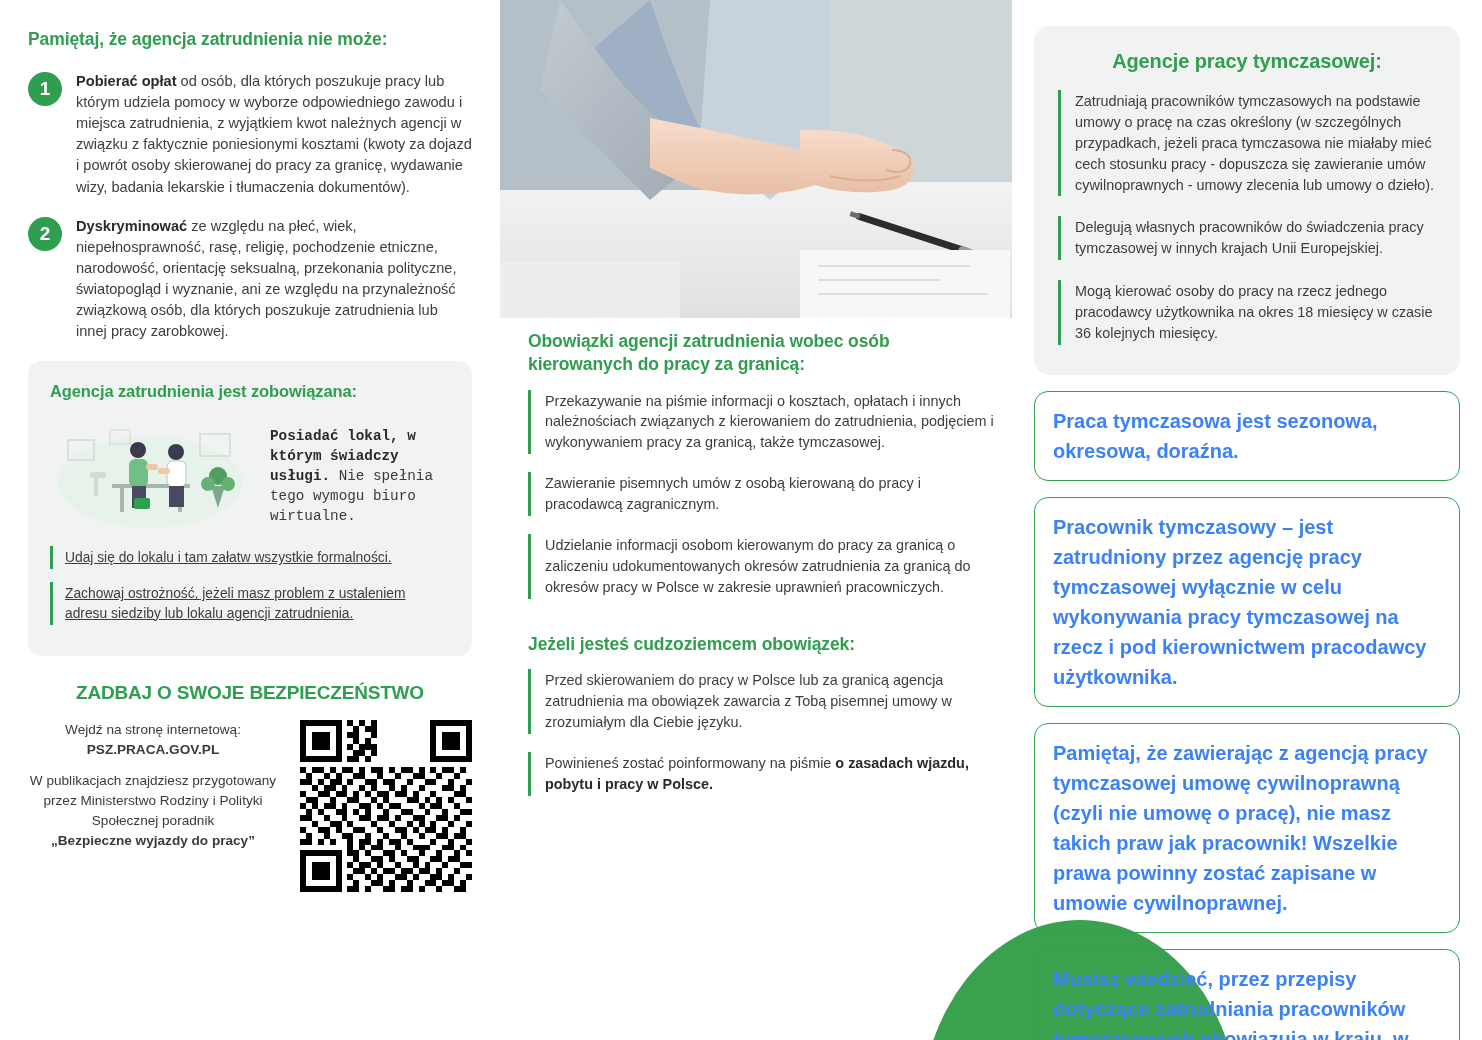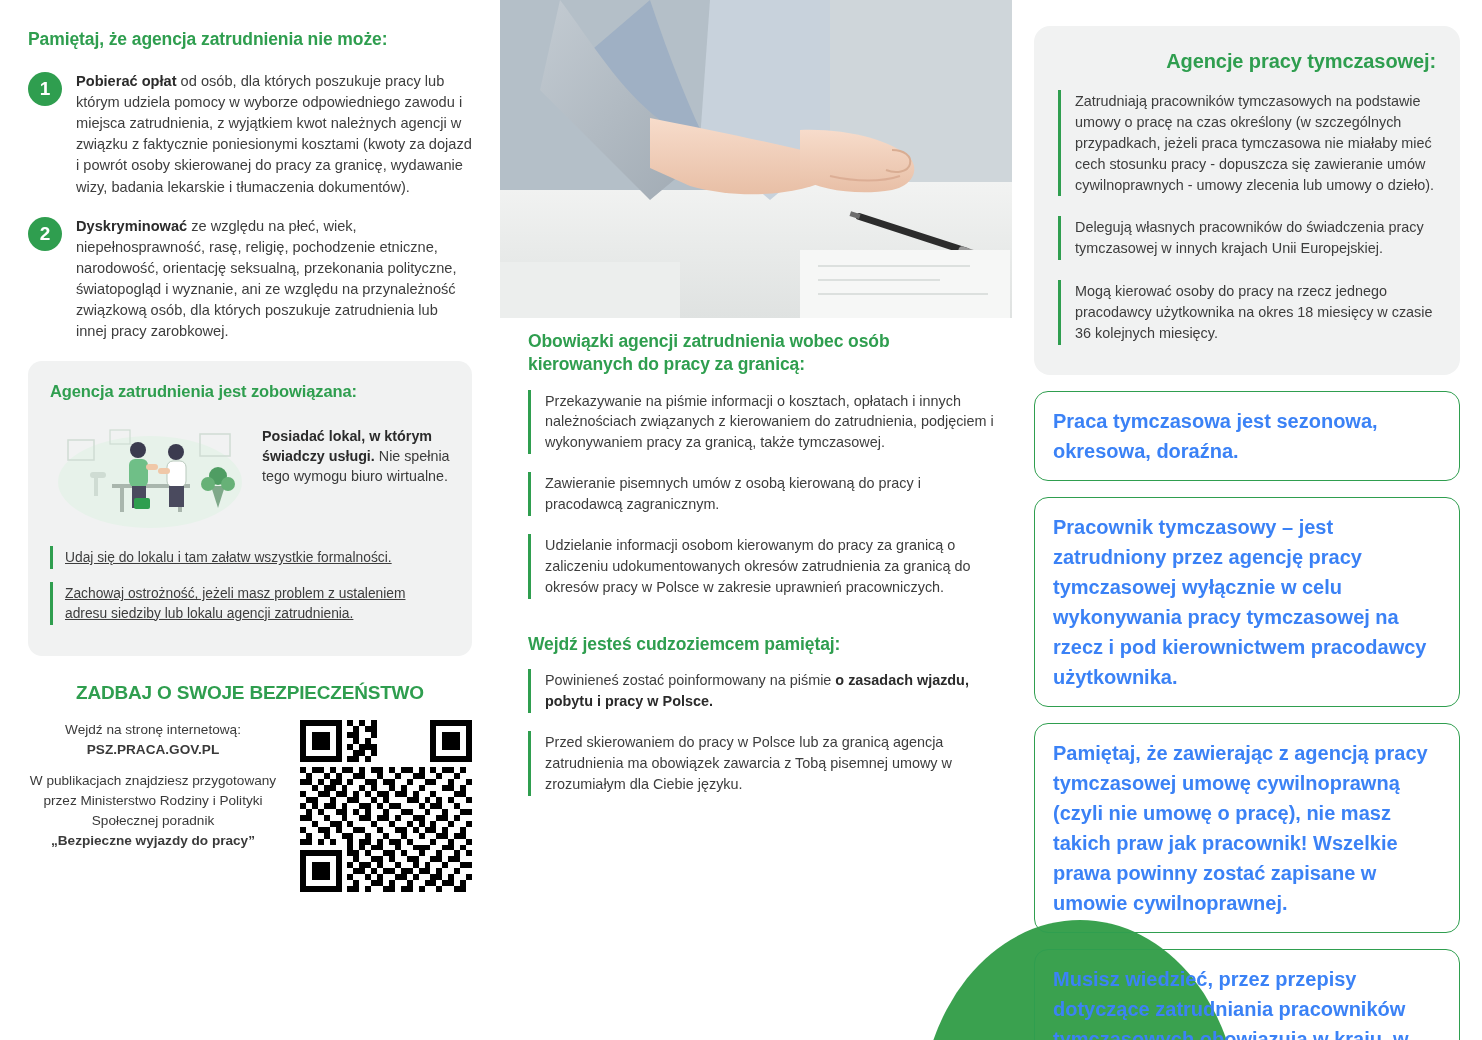--- a/index.html
+++ b/index.html
@@ -44,21 +44,21 @@
     margin-right: 14px; margin-top: 1px;
   }
   .num-text { font-size: 14.6px; line-height: 1.45; color: #3d3d3d; }
 
   .grey-box {
     background: #f1f2f2; border-radius: 14px; padding: 20px 22px 18px 22px;
     margin-top: 14px;
   }
   .grey-box .h-green { font-size: 16.5px; margin-bottom: 10px; }
 
-  .illus-row { display: flex; align-items: flex-start; gap: 12px; margin: 6px 0 14px 0; }
+  .illus-row { display: flex; align-items: flex-start; gap: 20px; margin: 6px 0 14px 0; font-family: Liberation Mono, monospace; }
   .illus { width: 200px; height: 120px; flex: 0 0 auto; }
   .illus-cap { font-size: 14.3px; line-height: 1.4; padding-top: 14px; }
 
   .bullet-green {
     border-left: 3px solid #2f9e4f; padding: 2px 0 2px 12px;
     margin-bottom: 13px; font-size: 13.8px; line-height: 1.4; color: #3d3d3d; text-decoration: underline;
   }
 
   .safety-title {
     color: #2f9e4f; font-weight: bold; font-size: 19px; text-align: center;
@@ -85,21 +85,21 @@
   
   .arc {
     position: absolute; left: 420px; bottom: -80px; width: 320px; height: 200px;
     background: #3aa14f; border-radius: 50% 50% 0 0 / 100% 100% 0 0;
   }
 
   
   .right-card {
     background: #f1f2f2; border-radius: 16px; padding: 22px 24px 10px 24px;
   }
-  .right-title { font-size: 20px; margin-bottom: 16px; text-align: right; }
+  .right-title { font-size: 20px; margin-bottom: 16px; text-align: center; }
   .right-bullet {
     border-left: 3px solid #2f9e4f; padding: 1px 0 1px 14px;
     margin-bottom: 20px; font-size: 14.4px; line-height: 1.45; color: #3d3d3d;
   }
   .outline-card {
     border: 1.6px solid #2f9e4f; border-radius: 14px;
     padding: 14px 18px; margin-top: 16px;
     color: #3b82f6; font-weight: bold; font-size: 20px; line-height: 1.5;
   }
 </style>
@@ -440,23 +440,23 @@
         <rect x="0" y="262" width="180" height="56" fill="#eceeed"></rect>
       </svg>
     </div>
 
     <div class="mid-content">
       <div class="h-green mid-h">Obowiązki agencji zatrudnienia wobec osób kierowanych do pracy za granicą:</div>
       <div class="mid-bullet">Przekazywanie na piśmie informacji o kosztach, opłatach i innych należnościach związanych z kierowaniem do zatrudnienia, podjęciem i wykonywaniem pracy za granicą, także tymczasowej.</div>
       <div class="mid-bullet">Zawieranie pisemnych umów z osobą kierowaną do pracy i pracodawcą zagranicznym.</div>
       <div class="mid-bullet">Udzielanie informacji osobom kierowanym do pracy za granicą o zaliczeniu udokumentowanych okresów zatrudnienia za granicą do okresów pracy w Polsce w zakresie uprawnień pracowniczych.</div>
 
-      <div class="h-green mid-h2">Wejdź jesteś cudzoziemcem pamiętaj:</div>
+      <div class="h-green mid-h2">Jeżeli jesteś cudzoziemcem obowiązek:</div>
+      <div class="mid-bullet">Przed skierowaniem do pracy w Polsce lub za granicą agencja zatrudnienia ma obowiązek zawarcia z Tobą pisemnej umowy w zrozumiałym dla Ciebie języku.</div>
       <div class="mid-bullet"><span>Powinieneś zostać poinformowany na piśmie </span><b>o zasadach wjazdu, pobytu i pracy w Polsce.</b></div>
-      <div class="mid-bullet">Przed skierowaniem do pracy w Polsce lub za granicą agencja zatrudnienia ma obowiązek zawarcia z Tobą pisemnej umowy w zrozumiałym dla Ciebie języku.</div>
     </div>
 
     <div class="arc"></div>
   </div>
 
   <div class="col-right">
     <div class="right-card">
       <div class="h-green right-title">Agencje pracy tymczasowej:</div>
       <div class="right-bullet">Zatrudniają pracowników tymczasowych na podstawie umowy o pracę na czas określony (w szczególnych przypadkach, jeżeli praca tymczasowa nie miałaby mieć cech stosunku pracy - dopuszcza się zawieranie umów cywilnoprawnych - umowy zlecenia lub umowy o dzieło).</div>
       <div class="right-bullet">Delegują własnych pracowników do świadczenia pracy tymczasowej w innych krajach Unii Europejskiej.</div>

